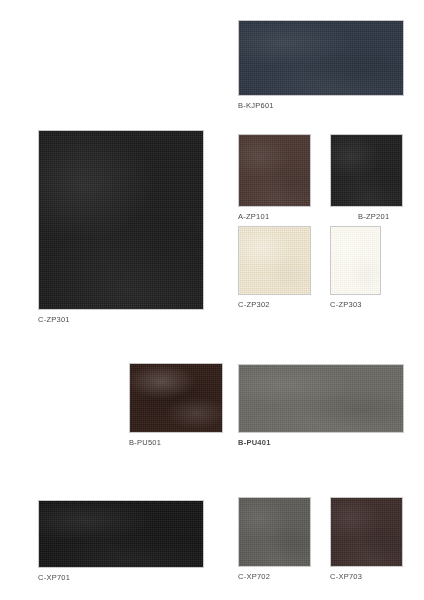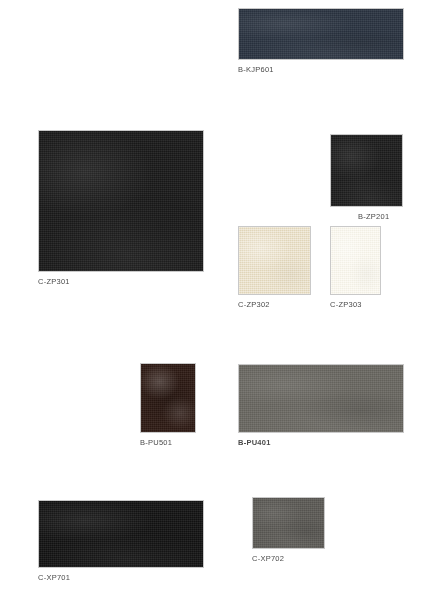--- a/index.html
+++ b/index.html
@@ -104,49 +104,57 @@
     line-height: 10px;
     color: #4a4a4a;
     letter-spacing: 0.25px;
     white-space: nowrap;
   }
 </style>
 </head>
 <body>
 
 <div id="sheet" style="background: rgb(255, 255, 255);">
-    <div class="swatch-item" style="left: 238px; top: 8px; width: 166px; height: 52px;">
+    <div class="swatch-item" style="left: 238px; top: 20px; width: 166px; height: 76px;">
       <div class="swatch-chip" style="background-color: rgb(43, 52, 66); border-color: rgb(201, 201, 201);"></div>
       <div class="swatch-label" style="color: rgb(74, 74, 74);">B-KJP601</div>
     </div>
-    <div class="swatch-item" style="left: 38px; top: 130px; width: 166px; height: 142px;">
+    <div class="swatch-item" style="left: 38px; top: 130px; width: 166px; height: 180px;">
       <div class="swatch-chip" style="background-color: rgb(26, 26, 26); border-color: rgb(201, 201, 201);"></div>
       <div class="swatch-label" style="color: rgb(74, 74, 74);">C-ZP301</div>
+    </div>
+    <div class="swatch-item" style="left: 238px; top: 134px; width: 73px; height: 73px;">
+      <div class="swatch-chip" style="background-color: rgb(74, 53, 48); border-color: rgb(201, 201, 201);"></div>
+      <div class="swatch-label" style="color: rgb(74, 74, 74);">A-ZP101</div>
     </div>
     <div class="swatch-item" style="left: 330px; top: 134px; width: 73px; height: 73px;">
       <div class="swatch-chip" style="background-color: rgb(28, 28, 28); border-color: rgb(201, 201, 201);"></div>
       <div class="swatch-label" style="color: rgb(74, 74, 74); padding-left: 28px;">B-ZP201</div>
     </div>
     <div class="swatch-item" style="left: 238px; top: 226px; width: 73px; height: 69px;">
       <div class="swatch-chip pale" style="background-color: rgb(232, 220, 192); border-color: rgb(201, 201, 201);"></div>
       <div class="swatch-label" style="color: rgb(74, 74, 74);">C-ZP302</div>
     </div>
     <div class="swatch-item" style="left: 330px; top: 226px; width: 51px; height: 69px;">
       <div class="swatch-chip pale" style="background-color: rgb(251, 248, 237); border-color: rgb(201, 201, 201);"></div>
       <div class="swatch-label" style="color: rgb(74, 74, 74);">C-ZP303</div>
     </div>
-    <div class="swatch-item" style="left: 140px; top: 363px; width: 56px; height: 70px; border-radius: 27px;">
+    <div class="swatch-item" style="left: 129px; top: 363px; width: 94px; height: 70px; border-radius: 27px;">
       <div class="swatch-chip glossy" style="background-color: rgb(46, 26, 20); border-color: rgb(201, 201, 201);"></div>
       <div class="swatch-label" style="color: rgb(74, 74, 74);">B-PU501</div>
     </div>
     <div class="swatch-item" style="left: 238px; top: 364px; width: 166px; height: 69px; font-weight: bold;">
       <div class="swatch-chip" style="background-color: rgb(106, 104, 98); border-color: rgb(201, 201, 201);"></div>
       <div class="swatch-label" style="color: rgb(74, 74, 74);">B-PU401</div>
     </div>
     <div class="swatch-item" style="left: 38px; top: 500px; width: 166px; height: 68px;">
       <div class="swatch-chip" style="background-color: rgb(19, 19, 19); border-color: rgb(201, 201, 201);"></div>
       <div class="swatch-label" style="color: rgb(74, 74, 74); text-align: right;">C-XP701</div>
     </div>
-    <div class="swatch-item" style="left: 252px; top: 497px; width: 73px; height: 52px;">
+    <div class="swatch-item" style="left: 238px; top: 497px; width: 73px; height: 70px;">
       <div class="swatch-chip" style="background-color: rgb(93, 91, 86); border-color: rgb(201, 201, 201);"></div>
       <div class="swatch-label" style="color: rgb(74, 74, 74);">C-XP702</div>
+    </div>
+    <div class="swatch-item" style="left: 330px; top: 497px; width: 73px; height: 70px;">
+      <div class="swatch-chip" style="background-color: rgb(58, 42, 40); border-color: rgb(201, 201, 201);"></div>
+      <div class="swatch-label" style="color: rgb(74, 74, 74);">C-XP703</div>
     </div>
   </div>
 
 </body></html>

